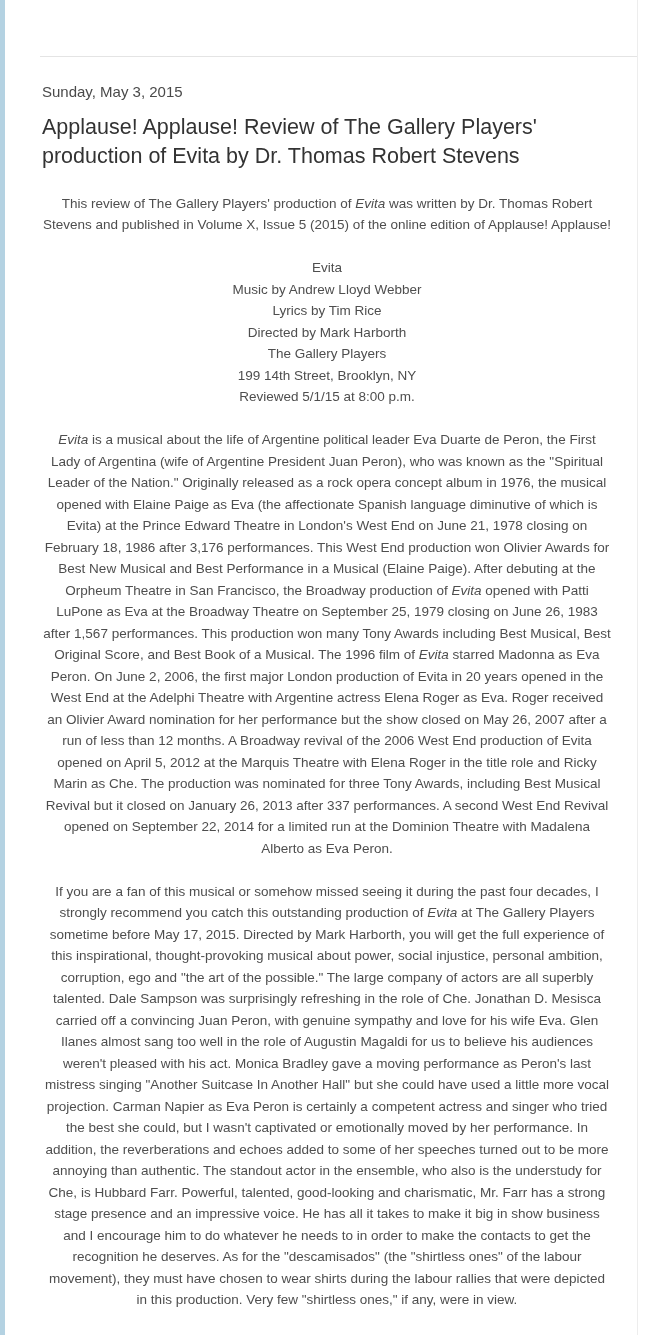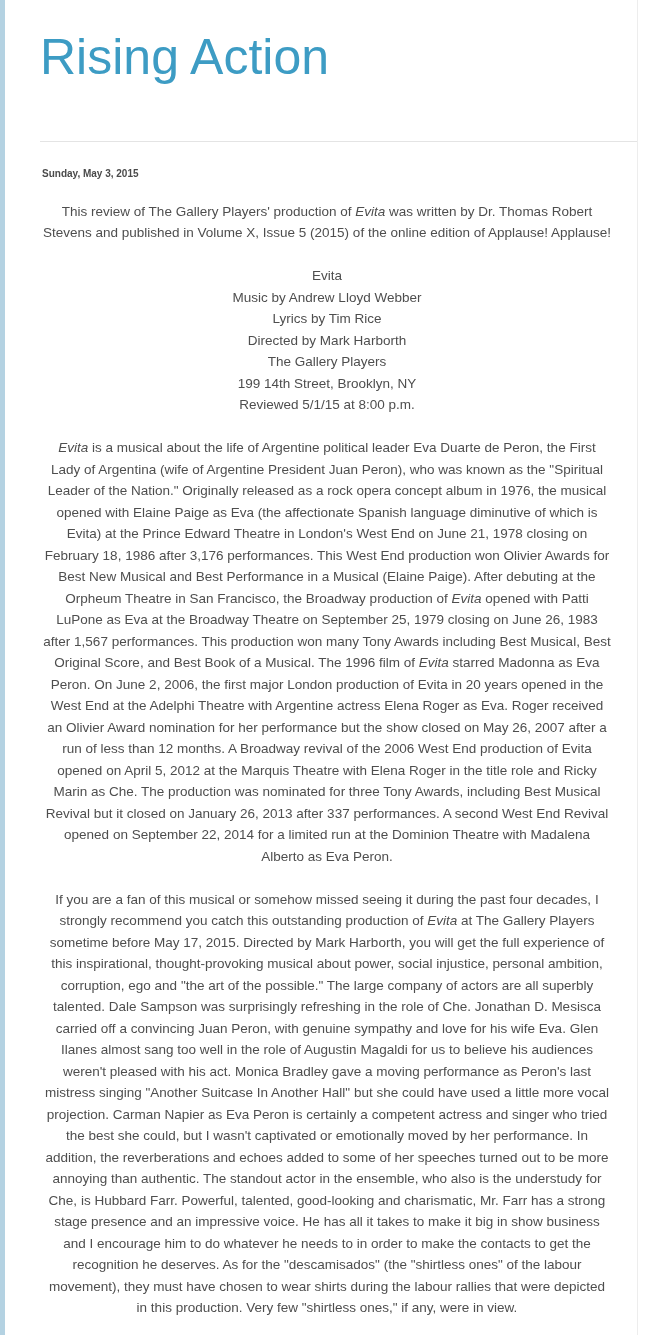--- a/index.html
+++ b/index.html
@@ -27,50 +27,48 @@
     font-size: 50px; line-height: 1.1;
     color: #3d9cc4; font-weight: 400;
     text-decoration: none; cursor: pointer;
   }
   .divider {
     border: none; border-top: 1px solid #e4e4e4;
     margin: 56px 0 0 35px; height: 0;
   }
   .main { margin: 26px 16px 0 37px; width: 570px; }
   .post-date {
-    font-size: 10px; font-weight: bold; color: #4a4a4a;
+    font-size: 15px; font-weight: normal; color: #4a4a4a;
   }
   .post-title {
     font-size: 21.5px; line-height: 1.36; font-weight: 400;
     color: #333333; margin: 13px 0 0 0; cursor: pointer;
   }
   .post-body { margin-top: 5px; }
   .para {
     font-size: 13.5px; line-height: 21.5px; color: #4e4e4e;
     margin: 21.5px 0; text-align: center;
   }
   .para em { font-style: italic; }
 </style>
 </head>
 <body>
 
 <div class="side-strip"></div>
 
 <div class="outer">
 
-  <div class="header">
-    <a class="blog-title">Rising Action</a>
-  </div>
 
   <hr class="divider">
 
   <div class="main">
 
     <div class="post-date">Sunday, May 3, 2015</div>
 
+    <h2 class="post-title">Applause! Applause! Review of The Gallery Players' production of Evita by Dr. Thomas Robert Stevens</h2>
 
     <div class="post-body" id="post-body">
         <p class="para">This review of The Gallery Players' production of <em>Evita</em> was written by Dr. Thomas Robert Stevens and published in Volume X, Issue 5 (2015) of the online edition of Applause! Applause!</p>
         <p class="para">Evita<br>Music by Andrew Lloyd Webber<br>Lyrics by Tim Rice<br>Directed by Mark Harborth<br>The Gallery Players<br>199 14th Street, Brooklyn, NY<br>Reviewed 5/1/15 at 8:00 p.m.</p>
         <p class="para"><em>Evita</em> is a musical about the life of Argentine political leader Eva Duarte de Peron, the First Lady of Argentina (wife of Argentine President Juan Peron), who was known as the "Spiritual Leader of the Nation." Originally released as a rock opera concept album in 1976, the musical opened with Elaine Paige as Eva (the affectionate Spanish language diminutive of which is Evita) at the Prince Edward Theatre in London's West End on June 21, 1978 closing on February 18, 1986 after 3,176 performances. This West End production won Olivier Awards for Best New Musical and Best Performance in a Musical (Elaine Paige). After debuting at the Orpheum Theatre in San Francisco, the Broadway production of <em>Evita</em> opened with Patti LuPone as Eva at the Broadway Theatre on September 25, 1979 closing on June 26, 1983 after 1,567 performances. This production won many Tony Awards including Best Musical, Best Original Score, and Best Book of a Musical. The 1996 film of <em>Evita</em> starred Madonna as Eva Peron. On June 2, 2006, the first major London production of Evita in 20 years opened in the West End at the Adelphi Theatre with Argentine actress Elena Roger as Eva. Roger received an Olivier Award nomination for her performance but the show closed on May 26, 2007 after a run of less than 12 months. A Broadway revival of the 2006 West End production of Evita opened on April 5, 2012 at the Marquis Theatre with Elena Roger in the title role and Ricky Marin as Che. The production was nominated for three Tony Awards, including Best Musical Revival but it closed on January 26, 2013 after 337 performances. A second West End Revival opened on September 22, 2014 for a limited run at the Dominion Theatre with Madalena Alberto as Eva Peron.</p>
         <p class="para">If you are a fan of this musical or somehow missed seeing it during the past four decades, I strongly recommend you catch this outstanding production of <em>Evita</em> at The Gallery Players sometime before May 17, 2015. Directed by Mark Harborth, you will get the full experience of this inspirational, thought-provoking musical about power, social injustice, personal ambition, corruption, ego and "the art of the possible." The large company of actors are all superbly talented. Dale Sampson was surprisingly refreshing in the role of Che. Jonathan D. Mesisca carried off a convincing Juan Peron, with genuine sympathy and love for his wife Eva. Glen Ilanes almost sang too well in the role of Augustin Magaldi for us to believe his audiences weren't pleased with his act. Monica Bradley gave a moving performance as Peron's last mistress singing "Another Suitcase In Another Hall" but she could have used a little more vocal projection. Carman Napier as Eva Peron is certainly a competent actress and singer who tried the best she could, but I wasn't captivated or emotionally moved by her performance. In addition, the reverberations and echoes added to some of her speeches turned out to be more annoying than authentic. The standout actor in the ensemble, who also is the understudy for Che, is Hubbard Farr. Powerful, talented, good-looking and charismatic, Mr. Farr has a strong stage presence and an impressive voice. He has all it takes to make it big in show business and I encourage him to do whatever he needs to in order to make the contacts to get the recognition he deserves. As for the "descamisados" (the "shirtless ones" of the labour movement), they must have chosen to wear shirts during the labour rallies that were depicted in this production. Very few "shirtless ones," if any, were in view.</p>
       </div>
 
   </div>
 </div>

